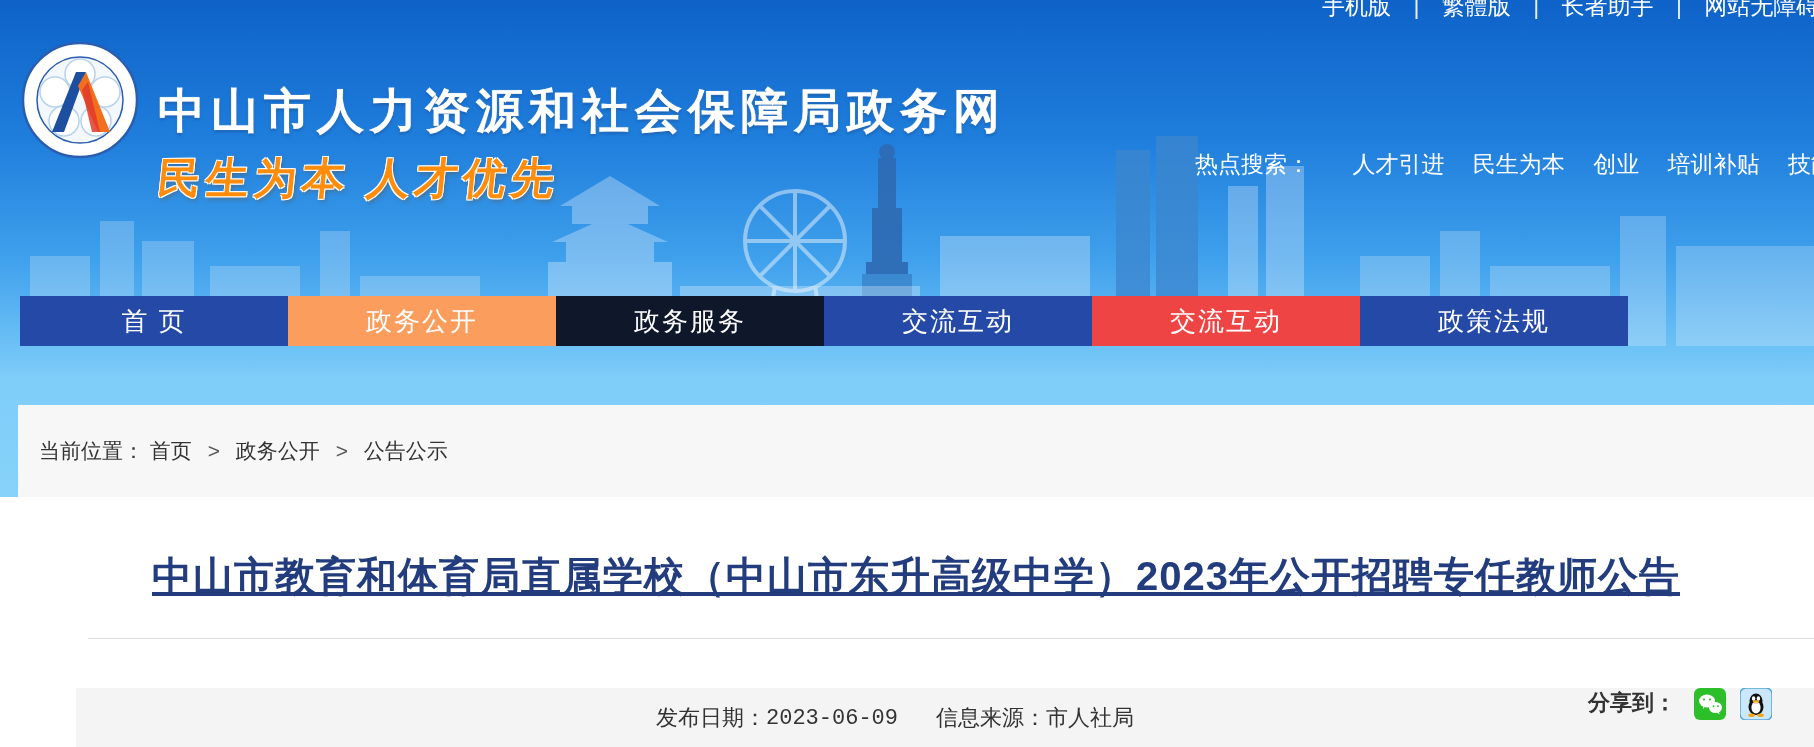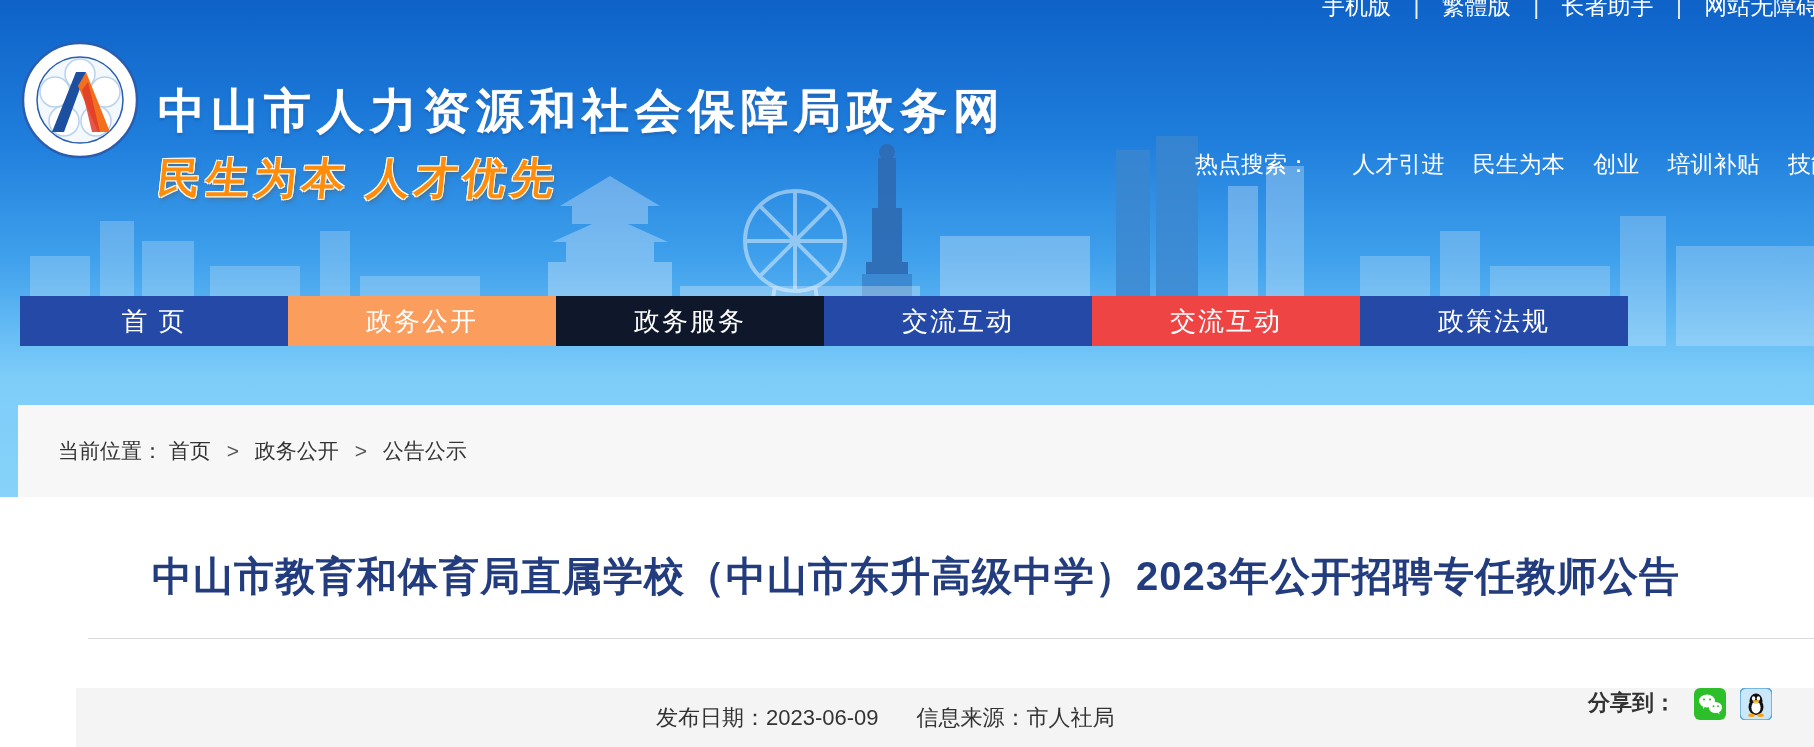--- a/index.html
+++ b/index.html
@@ -40,32 +40,32 @@
   .hot-search a{color:#fff;text-decoration:none;margin-right:22px;cursor:pointer;}
 
   
   .nav{position:absolute;left:20px;top:296px;height:50px;display:flex;}
   .nav-tab{width:268px;height:50px;line-height:50px;text-align:center;color:#fff;font-size:26px;
            letter-spacing:2px;cursor:pointer;flex:none;}
 
   
   .breadcrumb{position:absolute;left:18px;top:405px;width:1796px;height:92px;background:#f7f7f7;
               font-size:21px;color:#333;display:flex;align-items:center;}
-  .breadcrumb .bc-inner{padding-left:40px;}
+  .breadcrumb .bc-inner{padding-left:21px;}
   .breadcrumb a{color:#333;text-decoration:none;cursor:pointer;}
   .breadcrumb .bc-sep{margin:0 10px;color:#555;}
 
   
   .article{position:absolute;left:18px;top:497px;width:1796px;height:250px;background:#fff;}
   .article-title{position:absolute;left:0;top:52px;width:1796px;margin:0;text-align:center;
-                 font-size:40px;font-weight:bold;color:#223c7e;letter-spacing:1px;white-space:nowrap;}
+                 font-size:40px;font-weight:bold;color:#223c7e;letter-spacing:1px;white-space:nowrap;text-decoration:underline;}
   .title-divider{position:absolute;left:70px;top:141px;right:0;height:1px;background:#dcdcdc;}
   .meta-strip{position:absolute;left:58px;top:191px;right:0;height:70px;background:#f4f4f4;}
   .meta-left{position:absolute;left:580px;top:0;height:60px;display:flex;align-items:center;
-             font-size:22px;color:#333;white-space:nowrap;}
+             font-size:22px;color:#333;white-space:nowrap;font-family:Liberation Mono, monospace;}
   .meta-left .m-gap{margin-left:38px;}
   .share{position:absolute;left:1512px;top:0;height:60px;display:flex;align-items:flex-start;}
   .share .share-label{font-size:22px;font-weight:bold;color:#333;margin-right:18px;}
   .share .share-ic{width:32px;height:32px;margin-right:14px;cursor:pointer;display:inline-block;}
 </style>
 </head>
 <body>
 
 <div class="screen">
 

